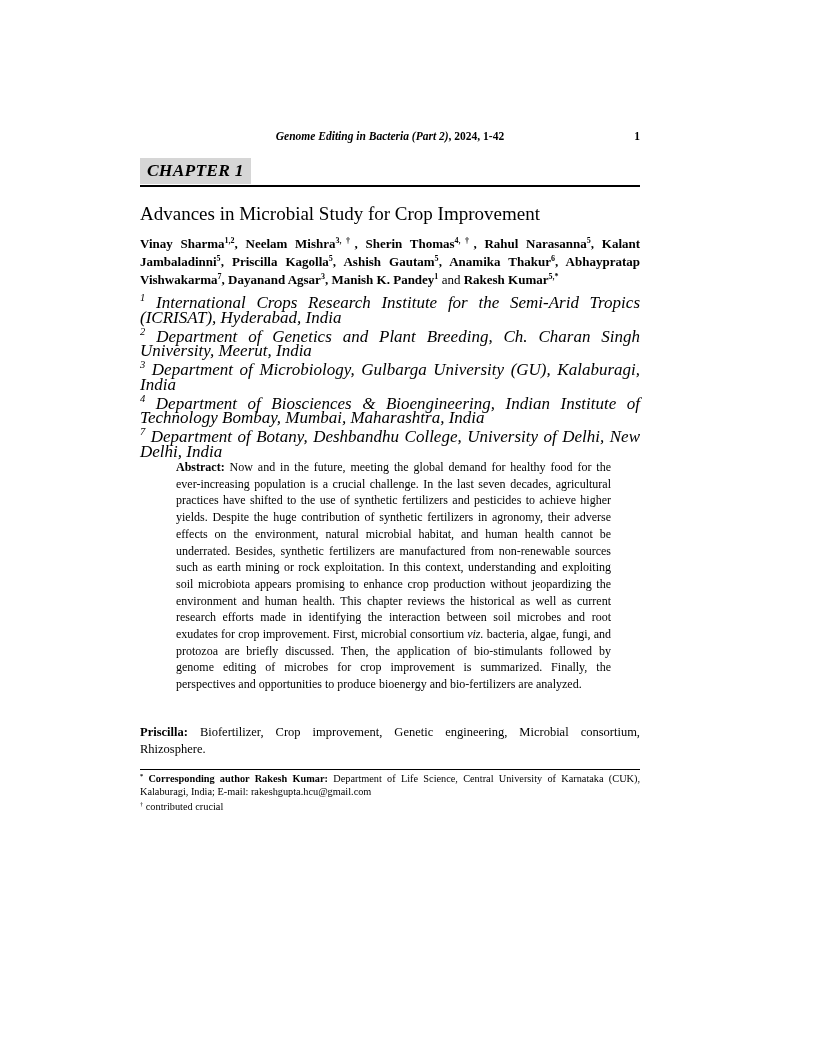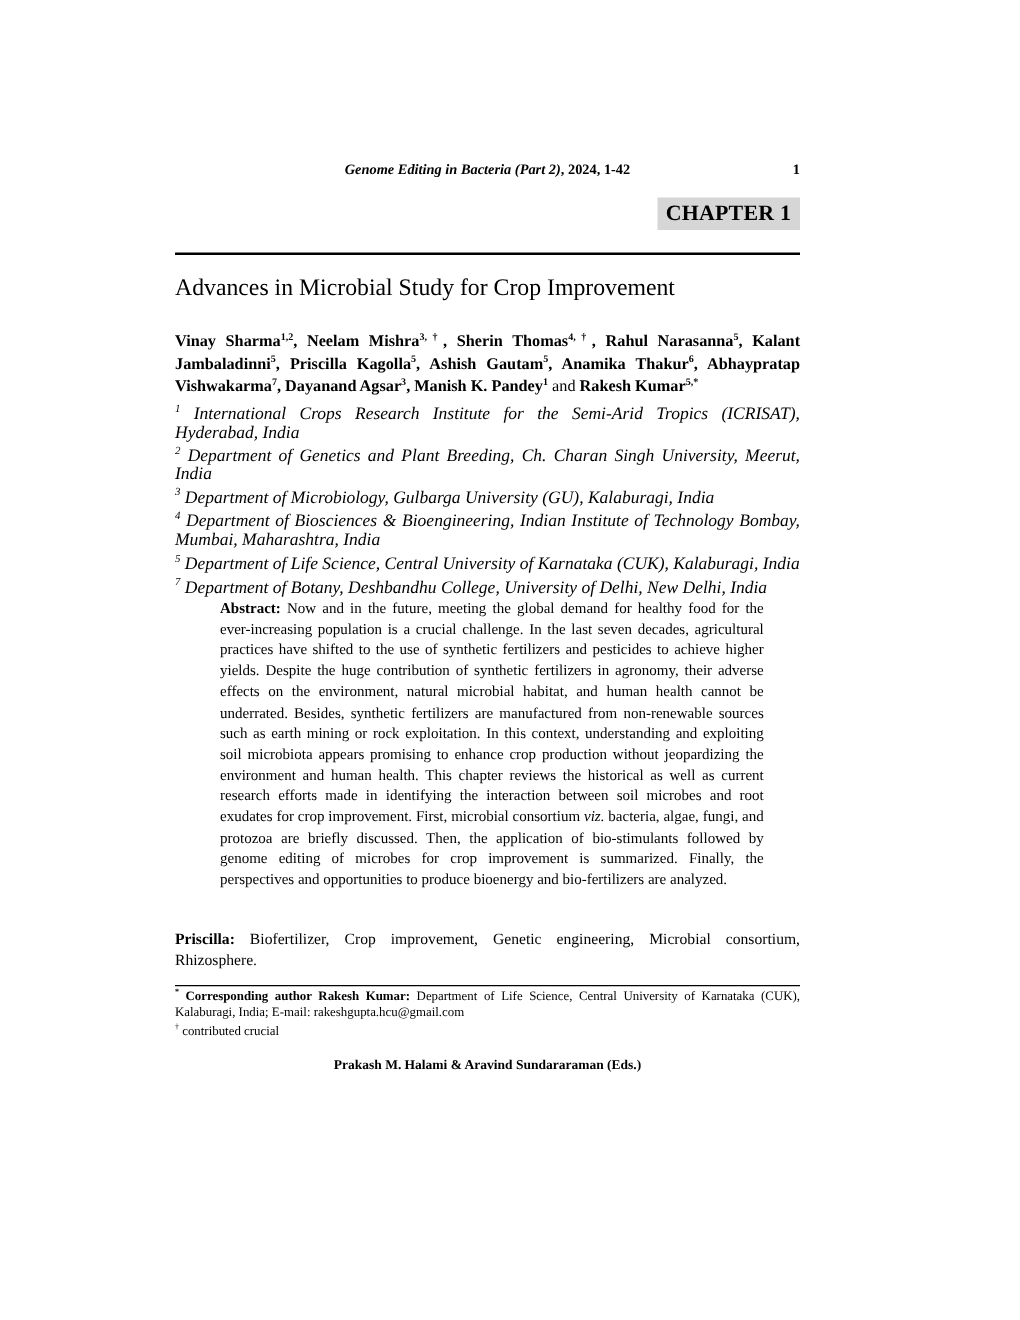--- a/index.html
+++ b/index.html
@@ -26,54 +26,55 @@
     text-align: center;
     height: 15px;
   }
   .running-header .pageno {
     position: absolute; right: 0; top: 0;
     font-weight: bold;
   }
 
   .chapter-bar {
     margin-top: 13px;
-    text-align: right;
+    text-align: left;
     border-bottom: 2px solid #000;
-    padding-bottom: 18px;
+    padding-bottom: 1px;
+    font-style: italic;
   }
   .chapter-badge {
     display: inline-block;
     background: #d6d6d6;
     font-size: 17.5px;
     font-weight: bold;
     padding: 2px 7px 3px 7px;
     letter-spacing: 0.2px;
   }
 
   .title {
     margin-top: 15px;
     font-size: 19px;
     font-weight: normal;
     line-height: 24px;
     text-align: justify;
     text-align-last: left;
   }
 
   .authors {
-    margin-top: 21px;
+    margin-top: 9px;
     font-size: 13px;
     line-height: 18px;
     text-align: justify;
     text-align-last: left;
   }
 
   .affiliations { margin-top: 7px; }
   .affiliation {
     font-style: italic;
-    font-size: 14px;
+    font-size: 17px;
     line-height: 14.5px;
     margin-top: 4.5px;
     text-align: justify;
     text-align-last: left;
   }
 
   .abstract {
     padding-left: 36px;
     padding-right: 29px;
     font-size: 12px;
@@ -127,31 +128,29 @@
 
   <h1 class="title">Advances in Microbial Study for Crop Improvement</h1>
 
   <p class="authors"><span class="b">Vinay Sharma</span><sup class="b">1,2</sup><span class="b">, </span><span class="b">Neelam Mishra</span><sup class="b">3,†</sup><span class="b">, </span><span class="b">Sherin Thomas</span><sup class="b">4,†</sup><span class="b">, </span><span class="b">Rahul Narasanna</span><sup class="b">5</sup><span class="b">, </span><span class="b">Kalant Jambaladinni</span><sup class="b">5</sup><span class="b">, </span><span class="b">Priscilla Kagolla</span><sup class="b">5</sup><span class="b">, </span><span class="b">Ashish Gautam</span><sup class="b">5</sup><span class="b">, </span><span class="b">Anamika Thakur</span><sup class="b">6</sup><span class="b">, </span><span class="b">Abhaypratap Vishwakarma</span><sup class="b">7</sup><span class="b">, </span><span class="b">Dayanand Agsar</span><sup class="b">3</sup><span class="b">, </span><span class="b">Manish K. Pandey</span><sup class="b">1</sup><span> and </span><span class="b">Rakesh Kumar</span><sup class="b">5,*</sup></p>
 
   <div class="affiliations">
       <p class="affiliation"><sup>1</sup><span> International Crops Research Institute for the Semi-Arid Tropics (ICRISAT), Hyderabad, India</span></p>
       <p class="affiliation"><sup>2</sup><span> Department of Genetics and Plant Breeding, Ch. Charan Singh University, Meerut, India</span></p>
       <p class="affiliation"><sup>3</sup><span> Department of Microbiology, Gulbarga University (GU), Kalaburagi, India</span></p>
       <p class="affiliation"><sup>4</sup><span> Department of Biosciences &amp; Bioengineering, Indian Institute of Technology Bombay, Mumbai, Maharashtra, India</span></p>
-      <p class="affiliation"><sup>5</sup><span> Department of Life Science, Central University of Karnataka (CUK), Kalaburagi, India</span></p>
       <p class="affiliation"><sup>7</sup><span> Department of Botany, Deshbandhu College, University of Delhi, New Delhi, India</span></p>
     </div>
 
   <div class="abstract"><span class="b">Abstract:</span><span> Now and in the future, meeting the global demand for healthy food for the ever-increasing population is a crucial challenge. In the last seven decades, agricultural practices have shifted to the use of synthetic fertilizers and pesticides to achieve higher yields. Despite the huge contribution of synthetic fertilizers in agronomy, their adverse effects on the environment, natural microbial habitat, and human health cannot be underrated. Besides, synthetic fertilizers are manufactured from non-renewable sources such as earth mining or rock exploitation. In this context, understanding and exploiting soil microbiota appears promising to enhance crop production without jeopardizing the environment and human health. This chapter reviews the historical as well as current research efforts made in identifying the interaction between soil microbes and root exudates for crop improvement. First, microbial consortium </span><span class="i">viz.</span><span> bacteria, algae, fungi, and protozoa are briefly discussed. Then, the application of bio-stimulants followed by genome editing of microbes for crop improvement is summarized. Finally, the perspectives and opportunities to produce bioenergy and bio-fertilizers are analyzed.</span></div>
 
   <p class="keywords"><span class="b">Priscilla:</span><span> Biofertilizer, Crop improvement, Genetic engineering, Microbial consortium, Rhizosphere.</span></p>
 
   <hr class="footnote-rule">
 
   <p class="footnote"><sup class="b">*</sup><span> </span><span class="b">Corresponding author Rakesh Kumar:</span><span> Department of Life Science, Central University of Karnataka (CUK), Kalaburagi, India; E-mail: rakeshgupta.hcu@gmail.com</span></p>
 
   <p class="footnote"><sup>†</sup><span> contributed crucial</span></p>
 
   <div class="book-footer">
-    <div>Prakash M. Halami &amp; Aravind Sundararaman (Eds.)</div>
   </div>
 
 </div>
 
 </body></html>

